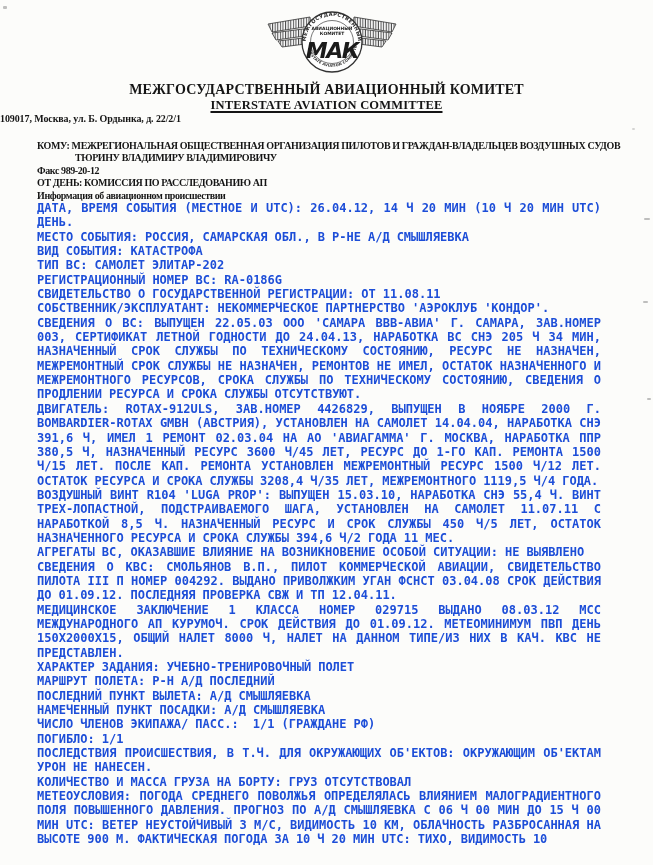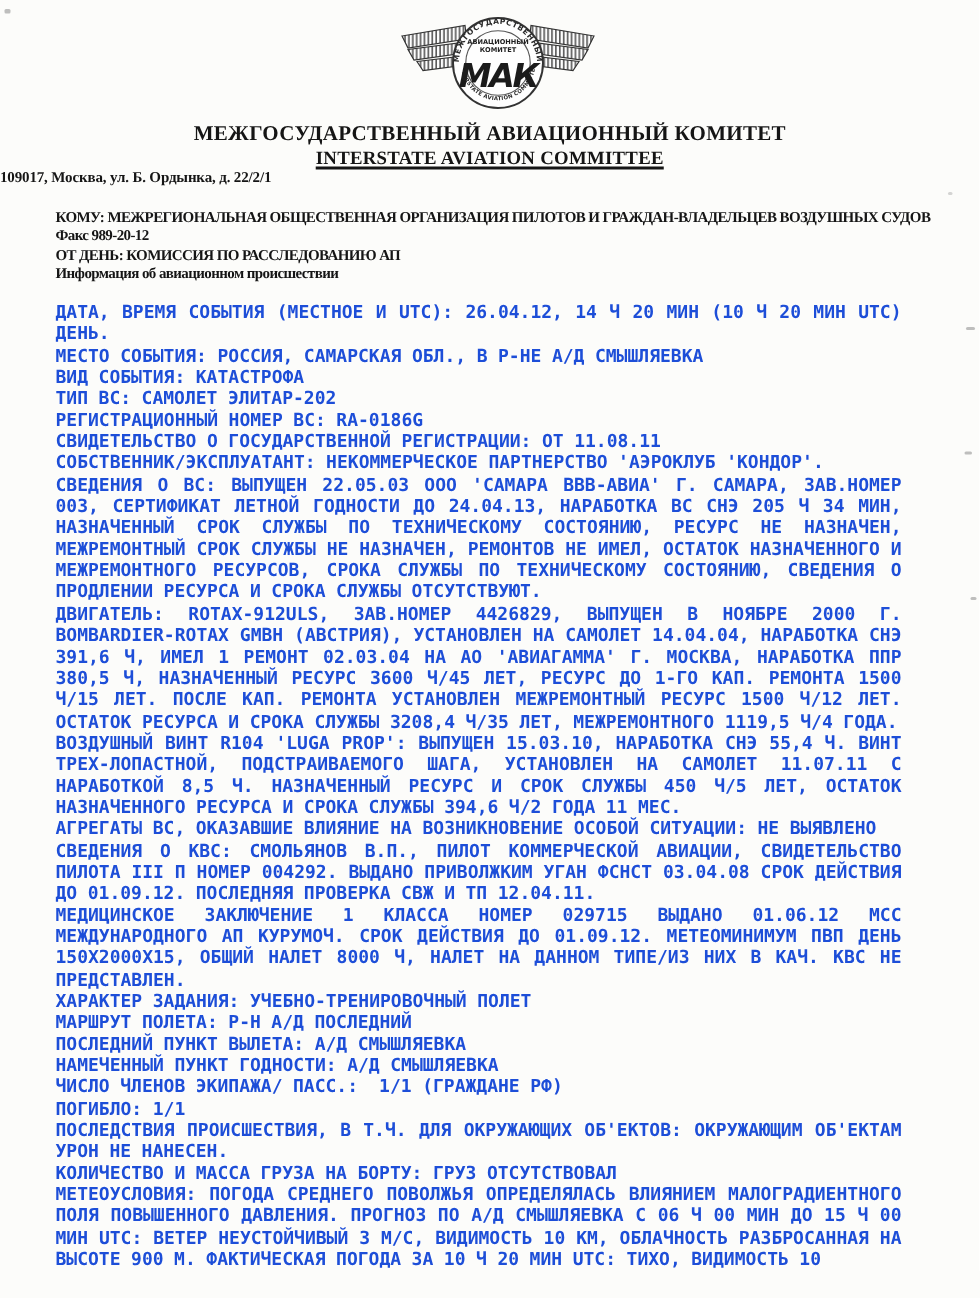--- a/index.html
+++ b/index.html
@@ -110,43 +110,44 @@
     <text x="66" y="32.5" font-size="4.4" font-weight="bold" text-anchor="middle" fill="#222" font-family="'DejaVu Sans',sans-serif">КОМИТЕТ</text>
     <text x="66" y="56" font-size="22" font-weight="bold" font-style="italic" text-anchor="middle" fill="#1b1b1b" letter-spacing="-1.5" font-family="'DejaVu Sans',sans-serif">МАК</text>
   </svg>
 
   <div class="org-ru">МЕЖГОСУДАРСТВЕННЫЙ АВИАЦИОННЫЙ КОМИТЕТ</div>
   <div class="org-en">INTERSTATE AVIATION COMMITTEE</div>
   <div class="org-addr">109017, Москва, ул. Б. Ордынка, д. 22/2/1</div>
 
   <div class="routing">
     <div class="rline">КОМУ: МЕЖРЕГИОНАЛЬНАЯ ОБЩЕСТВЕННАЯ ОРГАНИЗАЦИЯ ПИЛОТОВ И ГРАЖДАН-ВЛАДЕЛЬЦЕВ ВОЗДУШНЫХ СУДОВ</div>
+    <div class="rline indent">ТЮРИНУ ВЛАДИМИРУ ВЛАДИМИРОВИЧУ</div>
     <div class="rline">Факс 989-20-12</div>
     <div class="rline">ОТ ДЕНЬ: КОМИССИЯ ПО РАССЛЕДОВАНИЮ АП</div>
     <div class="rline">Информация об авиационном происшествии</div>
   </div>
 
   <div class="doc-body">
     <p>ДАТА, ВРЕМЯ СОБЫТИЯ (МЕСТНОЕ И UTC): 26.04.12, 14 Ч 20 МИН (10 Ч 20 МИН UTC) ДЕНЬ.</p>
     <p>МЕСТО СОБЫТИЯ: РОССИЯ, САМАРСКАЯ ОБЛ., В Р-НЕ А/Д СМЫШЛЯЕВКА</p>
     <p>ВИД СОБЫТИЯ: КАТАСТРОФА</p>
     <p>ТИП ВС: САМОЛЕТ ЭЛИТАР-202</p>
     <p>РЕГИСТРАЦИОННЫЙ НОМЕР ВС: RA-0186G</p>
     <p>СВИДЕТЕЛЬСТВО О ГОСУДАРСТВЕННОЙ РЕГИСТРАЦИИ: ОТ 11.08.11</p>
     <p>СОБСТВЕННИК/ЭКСПЛУАТАНТ: НЕКОММЕРЧЕСКОЕ ПАРТНЕРСТВО 'АЭРОКЛУБ 'КОНДОР'.</p>
     <p>СВЕДЕНИЯ О ВС: ВЫПУЩЕН 22.05.03 ООО 'САМАРА ВВВ-АВИА' Г. САМАРА, ЗАВ.НОМЕР 003, СЕРТИФИКАТ ЛЕТНОЙ ГОДНОСТИ ДО 24.04.13, НАРАБОТКА ВС СНЭ 205 Ч 34 МИН, НАЗНАЧЕННЫЙ СРОК СЛУЖБЫ ПО ТЕХНИЧЕСКОМУ СОСТОЯНИЮ, РЕСУРС НЕ НАЗНАЧЕН, МЕЖРЕМОНТНЫЙ СРОК СЛУЖБЫ НЕ НАЗНАЧЕН, РЕМОНТОВ НЕ ИМЕЛ, ОСТАТОК НАЗНАЧЕННОГО И МЕЖРЕМОНТНОГО РЕСУРСОВ, СРОКА СЛУЖБЫ ПО ТЕХНИЧЕСКОМУ СОСТОЯНИЮ, СВЕДЕНИЯ О ПРОДЛЕНИИ РЕСУРСА И СРОКА СЛУЖБЫ ОТСУТСТВУЮТ.</p>
     <p>ДВИГАТЕЛЬ: ROTAX-912ULS, ЗАВ.НОМЕР 4426829, ВЫПУЩЕН В НОЯБРЕ 2000 Г. BOMBARDIER-ROTAX GMBH (АВСТРИЯ), УСТАНОВЛЕН НА САМОЛЕТ 14.04.04, НАРАБОТКА СНЭ 391,6 Ч, ИМЕЛ 1 РЕМОНТ 02.03.04 НА АО 'АВИАГАММА' Г. МОСКВА, НАРАБОТКА ППР 380,5 Ч, НАЗНАЧЕННЫЙ РЕСУРС 3600 Ч/45 ЛЕТ, РЕСУРС ДО 1-ГО КАП. РЕМОНТА 1500 Ч/15 ЛЕТ. ПОСЛЕ КАП. РЕМОНТА УСТАНОВЛЕН МЕЖРЕМОНТНЫЙ РЕСУРС 1500 Ч/12 ЛЕТ. ОСТАТОК РЕСУРСА И СРОКА СЛУЖБЫ 3208,4 Ч/35 ЛЕТ, МЕЖРЕМОНТНОГО 1119,5 Ч/4 ГОДА.</p>
     <p>ВОЗДУШНЫЙ ВИНТ R104 'LUGA PROP': ВЫПУЩЕН 15.03.10, НАРАБОТКА СНЭ 55,4 Ч. ВИНТ ТРЕХ-ЛОПАСТНОЙ, ПОДСТРАИВАЕМОГО ШАГА, УСТАНОВЛЕН НА САМОЛЕТ 11.07.11 С НАРАБОТКОЙ 8,5 Ч. НАЗНАЧЕННЫЙ РЕСУРС И СРОК СЛУЖБЫ 450 Ч/5 ЛЕТ, ОСТАТОК НАЗНАЧЕННОГО РЕСУРСА И СРОКА СЛУЖБЫ 394,6 Ч/2 ГОДА 11 МЕС.</p>
     <p>АГРЕГАТЫ ВС, ОКАЗАВШИЕ ВЛИЯНИЕ НА ВОЗНИКНОВЕНИЕ ОСОБОЙ СИТУАЦИИ: НЕ ВЫЯВЛЕНО</p>
     <p>СВЕДЕНИЯ О КВС: СМОЛЬЯНОВ В.П., ПИЛОТ КОММЕРЧЕСКОЙ АВИАЦИИ, СВИДЕТЕЛЬСТВО ПИЛОТА III П НОМЕР 004292. ВЫДАНО ПРИВОЛЖКИМ УГАН ФСНСТ 03.04.08 СРОК ДЕЙСТВИЯ ДО 01.09.12. ПОСЛЕДНЯЯ ПРОВЕРКА СВЖ И ТП 12.04.11.</p>
-    <p>МЕДИЦИНСКОЕ ЗАКЛЮЧЕНИЕ 1 КЛАССА НОМЕР 029715 ВЫДАНО 01.06.12 МСС МЕЖДУНАРОДНОГО АП КУРУМОЧ. СРОК ДЕЙСТВИЯ ДО 01.09.12. МЕТЕОМИНИМУМ ПВП ДЕНЬ 150X2000X15, ОБЩИЙ НАЛЕТ 8000 Ч, НАЛЕТ НА ДАННОМ ТИПЕ/ИЗ НИХ В КАЧ. КВС НЕ ПРЕДСТАВЛЕН.</p>
+    <p>МЕДИЦИНСКОЕ ЗАКЛЮЧЕНИЕ 1 КЛАССА НОМЕР 029715 ВЫДАНО 08.03.12 МСС МЕЖДУНАРОДНОГО АП КУРУМОЧ. СРОК ДЕЙСТВИЯ ДО 01.09.12. МЕТЕОМИНИМУМ ПВП ДЕНЬ 150X2000X15, ОБЩИЙ НАЛЕТ 8000 Ч, НАЛЕТ НА ДАННОМ ТИПЕ/ИЗ НИХ В КАЧ. КВС НЕ ПРЕДСТАВЛЕН.</p>
     <p>ХАРАКТЕР ЗАДАНИЯ: УЧЕБНО-ТРЕНИРОВОЧНЫЙ ПОЛЕТ</p>
     <p>МАРШРУТ ПОЛЕТА: Р-Н А/Д ПОСЛЕДНИЙ</p>
     <p>ПОСЛЕДНИЙ ПУНКТ ВЫЛЕТА: А/Д СМЫШЛЯЕВКА</p>
-    <p>НАМЕЧЕННЫЙ ПУНКТ ГОДНОСТИ: А/Д СМЫШЛЯЕВКА</p>
+    <p>НАМЕЧЕННЫЙ ПУНКТ ПОСАДКИ: А/Д СМЫШЛЯЕВКА</p>
     <p>ЧИСЛО ЧЛЕНОВ ЭКИПАЖА/ ПАСС.:  1/1 (ГРАЖДАНЕ РФ)</p>
     <p>ПОГИБЛО: 1/1</p>
     <p>ПОСЛЕДСТВИЯ ПРОИСШЕСТВИЯ, В Т.Ч. ДЛЯ ОКРУЖАЮЩИХ ОБ'ЕКТОВ: ОКРУЖАЮЩИМ ОБ'ЕКТАМ УРОН НЕ НАНЕСЕН.</p>
     <p>КОЛИЧЕСТВО И МАССА ГРУЗА НА БОРТУ: ГРУЗ ОТСУТСТВОВАЛ</p>
     <p>МЕТЕОУСЛОВИЯ: ПОГОДА СРЕДНЕГО ПОВОЛЖЬЯ ОПРЕДЕЛЯЛАСЬ ВЛИЯНИЕМ МАЛОГРАДИЕНТНОГО ПОЛЯ ПОВЫШЕННОГО ДАВЛЕНИЯ. ПРОГНОЗ ПО А/Д СМЫШЛЯЕВКА С 06 Ч 00 МИН ДО 15 Ч 00 МИН UTC: ВЕТЕР НЕУСТОЙЧИВЫЙ 3 М/С, ВИДИМОСТЬ 10 КМ, ОБЛАЧНОСТЬ РАЗБРОСАННАЯ НА ВЫСОТЕ 900 М. ФАКТИЧЕСКАЯ ПОГОДА ЗА 10 Ч 20 МИН UTC: ТИХО, ВИДИМОСТЬ 10</p>
   </div>
 
   <div class="speck sp1"></div>
   <div class="speck sp2"></div>
   <div class="speck sp3"></div>

